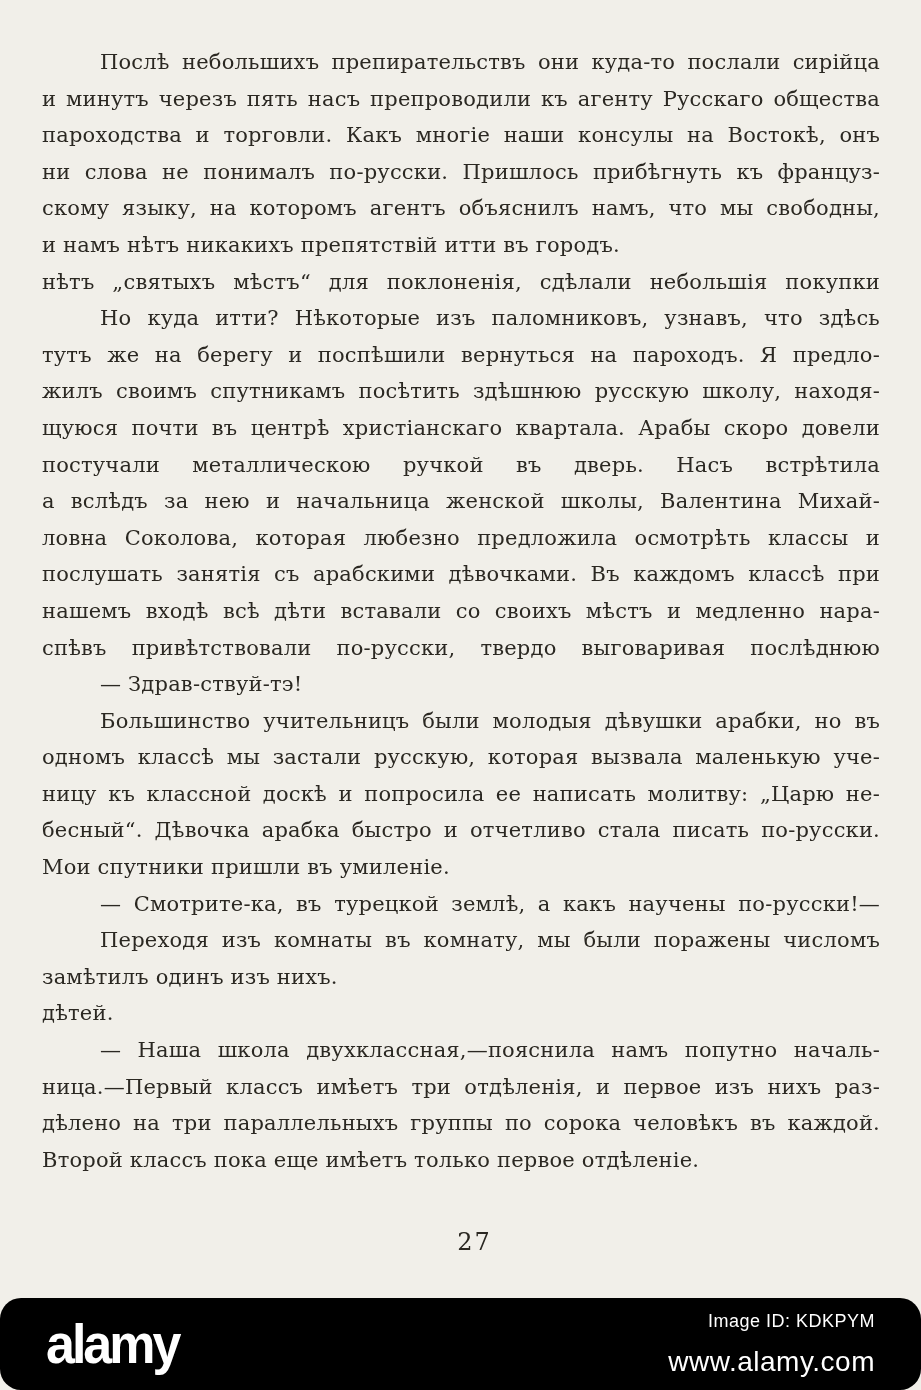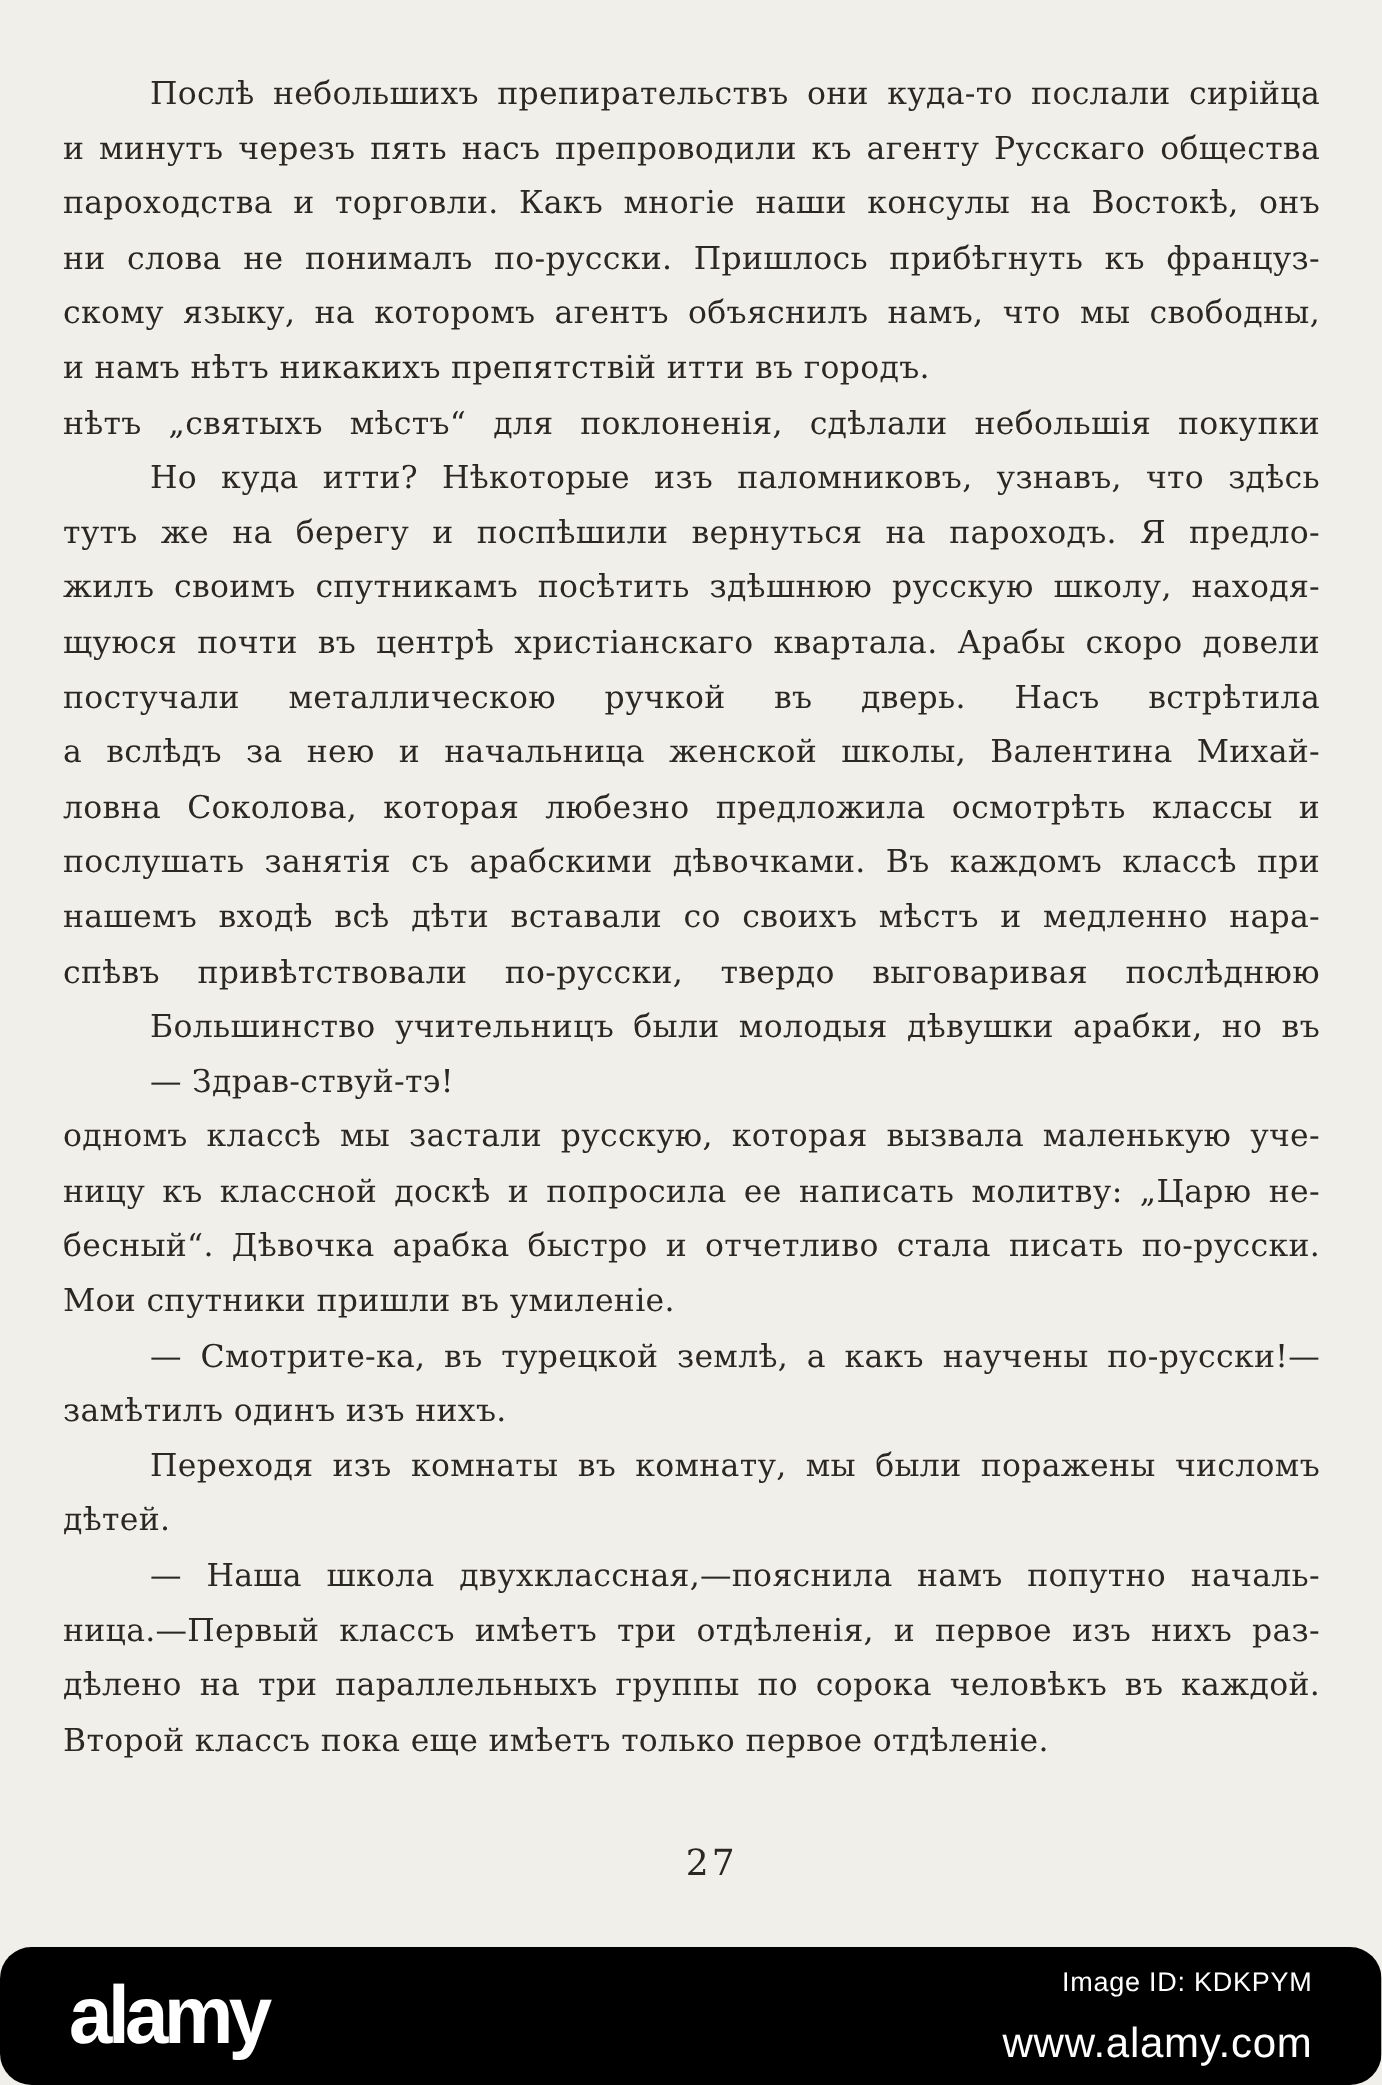--- a/index.html
+++ b/index.html
@@ -106,29 +106,29 @@
       <div class="line indent">Но куда итти? Нѣкоторые изъ паломниковъ, узнавъ, что здѣсь</div>
       <div class="line">тутъ же на берегу и поспѣшили вернуться на пароходъ. Я предло-</div>
       <div class="line">жилъ своимъ спутникамъ посѣтить здѣшнюю русскую школу, находя-</div>
       <div class="line">щуюся почти въ центрѣ христіанскаго квартала. Арабы скоро довели</div>
       <div class="line">постучали металлическою ручкой въ дверь. Насъ встрѣтила учительница,</div>
       <div class="line">а вслѣдъ за нею и начальница женской школы, Валентина Михай-</div>
       <div class="line">ловна Соколова, которая любезно предложила осмотрѣть классы и</div>
       <div class="line">послушать занятія съ арабскими дѣвочками. Въ каждомъ классѣ при</div>
       <div class="line">нашемъ входѣ всѣ дѣти вставали со своихъ мѣстъ и медленно нара-</div>
       <div class="line last">спѣвъ привѣтствовали по-русски, твердо выговаривая послѣднюю гласную:</div>
+      <div class="line indent last">— Здрав-ствуй-тэ!</div>
       <div class="line indent">Большинство учительницъ были молодыя дѣвушки арабки, но въ</div>
-      <div class="line indent last">— Здрав-ствуй-тэ!</div>
       <div class="line">одномъ классѣ мы застали русскую, которая вызвала маленькую уче-</div>
       <div class="line">ницу къ классной доскѣ и попросила ее написать молитву: „Царю не-</div>
       <div class="line">бесный“. Дѣвочка арабка быстро и отчетливо стала писать по-русски.</div>
       <div class="line last">Мои спутники пришли въ умиленіе.</div>
       <div class="line indent">— Смотрите-ка, въ турецкой землѣ, а какъ научены по-русски!—</div>
+      <div class="line indent">Переходя изъ комнаты въ комнату, мы были поражены числомъ</div>
       <div class="line last">замѣтилъ одинъ изъ нихъ.</div>
-      <div class="line indent">Переходя изъ комнаты въ комнату, мы были поражены числомъ</div>
       <div class="line last">дѣтей.</div>
       <div class="line indent">— Наша школа двухклассная,—пояснила намъ попутно началь-</div>
       <div class="line">ница.—Первый классъ имѣетъ три отдѣленія, и первое изъ нихъ раз-</div>
       <div class="line">дѣлено на три параллельныхъ группы по сорока человѣкъ въ каждой.</div>
       <div class="line last">Второй классъ пока еще имѣетъ только первое отдѣленіе.</div>
     </div>
   <div class="page-number">27</div>
   <div class="watermark-bar">
     <div class="alamy-logo">alamy</div>
     <div class="wm-right">

